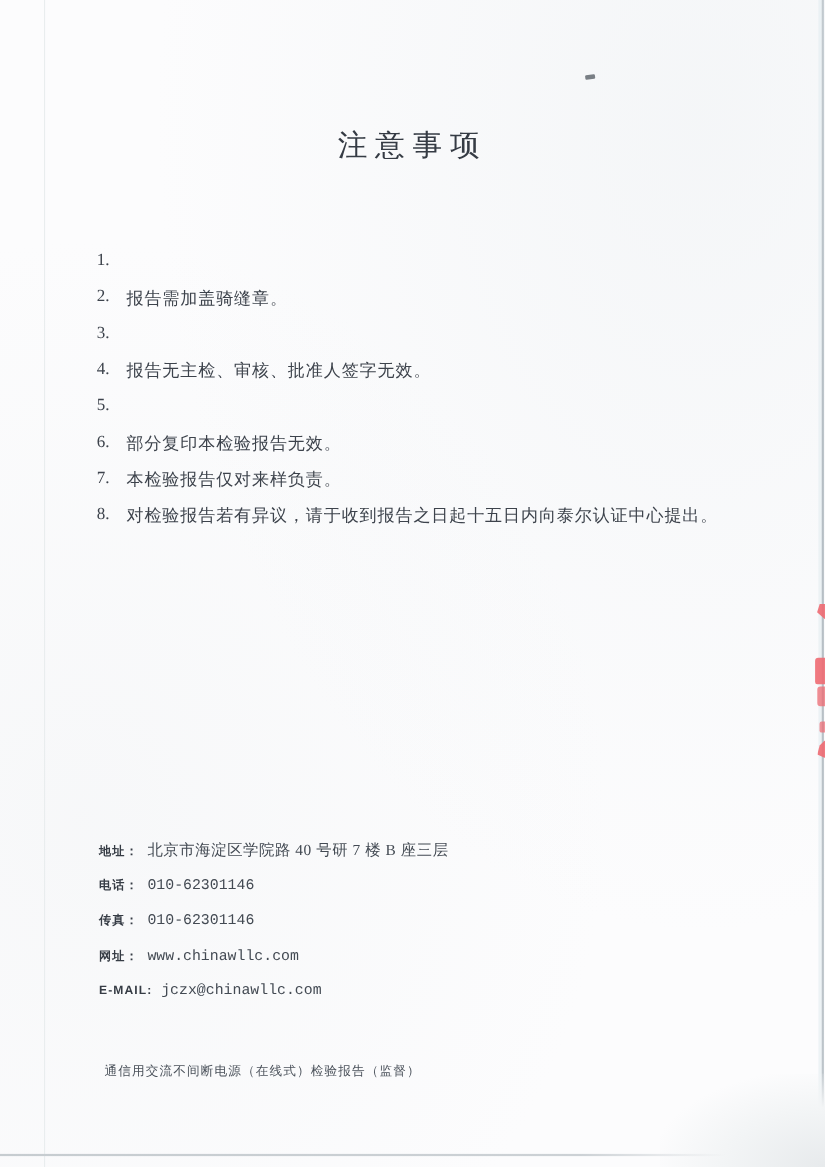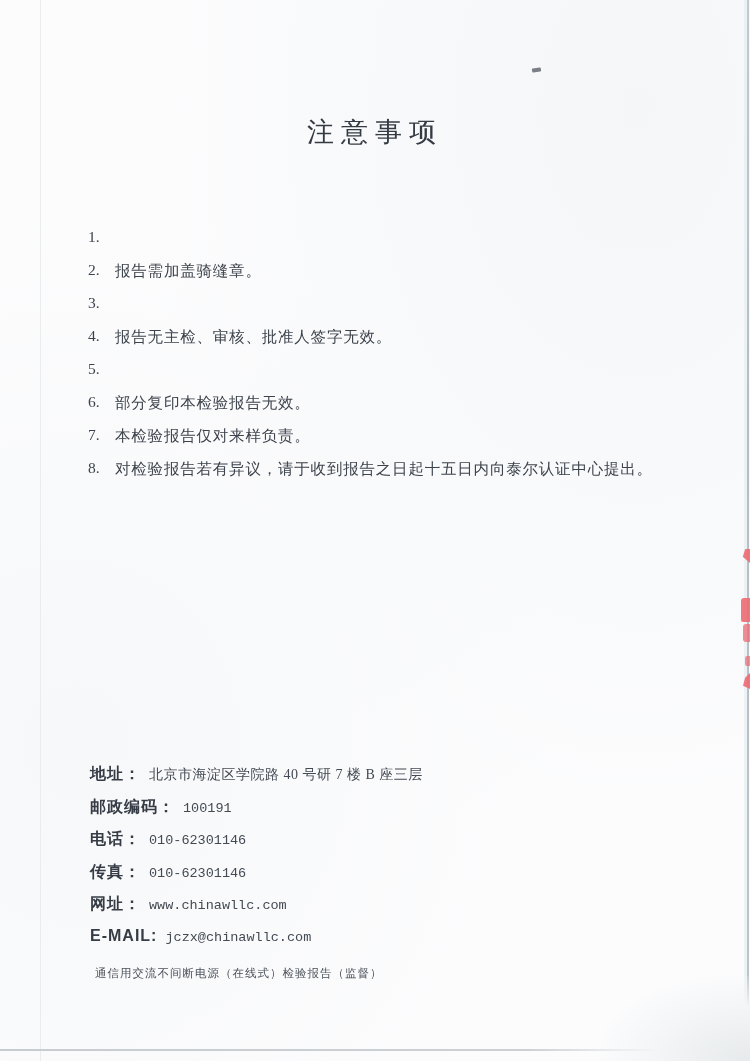--- a/index.html
+++ b/index.html
@@ -66,21 +66,21 @@
   }
   .contact-row {
     height: 32.5px;
     display: flex;
     align-items: baseline;
     white-space: nowrap;
   }
   .contact-label {
     font-family: "Liberation Sans", sans-serif;
     font-weight: bold;
-    font-size: 16px;
+    font-size: 11px;
     letter-spacing: 1px;
     color: #363c45;
     margin-right: 8px;
     text-align: center;
   }
   .contact-value {
     font-size: 14px;
     color: #434a53;
     letter-spacing: 0.5px;
   }
@@ -215,24 +215,20 @@
   <div class="note-item">
     <span class="note-num">8.</span>
     <span class="note-text">对检验报告若有异议，请于收到报告之日起十五日内向泰尔认证中心提出。</span>
   </div>
 </div>
 
 <div class="contact-block">
   <div class="contact-row">
     <span class="contact-label">地址：</span>
     <span class="contact-value">北京市海淀区学院路 40 号研 7 楼 B 座三层</span>
-  </div>
-  <div class="contact-row">
-    <span class="contact-label">邮政编码：</span>
-    <span class="contact-value latin">100191</span>
   </div>
   <div class="contact-row">
     <span class="contact-label">电话：</span>
     <span class="contact-value latin">010-62301146</span>
   </div>
   <div class="contact-row">
     <span class="contact-label">传真：</span>
     <span class="contact-value latin">010-62301146</span>
   </div>
   <div class="contact-row">

